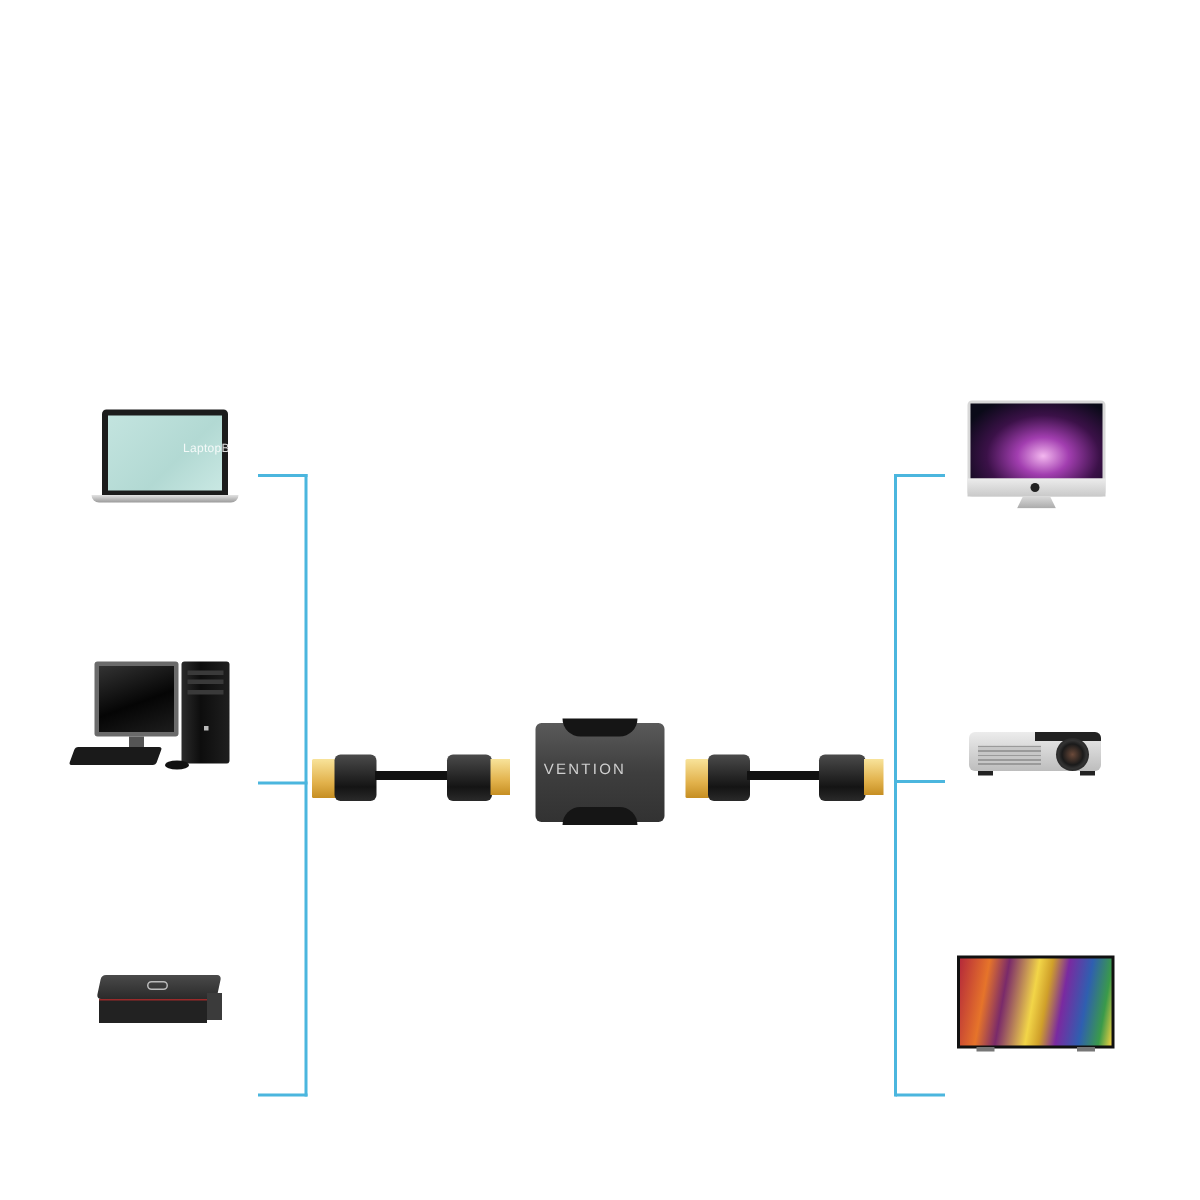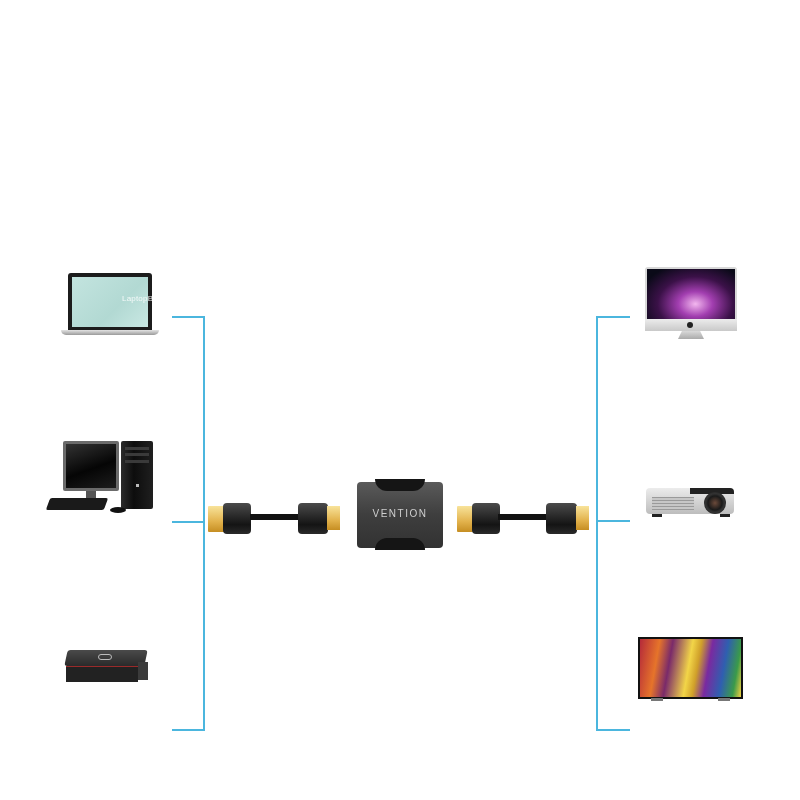--- a/index.html
+++ b/index.html
@@ -27,21 +27,21 @@
   .mini-side{left:138px;top:662px;width:10px;height:18px;background:#3b3b3b;}
   .mini-logo{left:98px;top:654px;width:12px;height:4px;border:1px solid #bbb;border-radius:3px;}
   
   .gold{background:linear-gradient(#f8e39a,#e2b24c 60%,#c68e22);}
   .blackcap{background:linear-gradient(#4b4b4b,#141414 70%,#2a2a2a);border-radius:4px;}
   .cable{background:#111;}
   
   .adapter{left:357px;top:482px;width:86px;height:66px;background:linear-gradient(#5a5a5a,#3e3e3e 50%,#323232);border-radius:4px;overflow:hidden;}
   .adapter-notch-top{left:375px;top:479px;width:50px;height:12px;background:#151515;border-radius:0 0 30px 30px;}
   .adapter-notch-bot{left:375px;top:538px;width:50px;height:12px;background:#151515;border-radius:30px 30px 0 0;}
-  .adapter-label{left:357px;top:508px;width:86px;text-align:center;font-size:10px;letter-spacing:1.5px;color:#cfcfcf;}
+  .adapter-label{left:347px;top:508px;width:86px;text-align:center;font-size:10px;letter-spacing:1.5px;color:#cfcfcf;}
   
   .imac-body{left:645px;top:267px;width:92px;height:64px;background:#d8d8d8;border-radius:3px;}
   .imac-screen{left:647px;top:269px;width:88px;height:50px;background:radial-gradient(ellipse at 55% 70%,#f3b7ef 0%,#a23eb0 25%,#3b1148 55%,#0a0a18 85%);}
   .imac-chin{left:645px;top:319px;width:92px;height:12px;background:linear-gradient(#ececec,#c9c9c9);}
   .imac-logo{left:687px;top:322px;width:6px;height:6px;background:#222;border-radius:50%;}
   .imac-stand{left:678px;top:331px;width:26px;height:8px;background:linear-gradient(#d9d9d9,#aaa);clip-path:polygon(15% 0,85% 0,100% 100%,0 100%);}
   
   .proj-body{left:646px;top:488px;width:88px;height:26px;background:linear-gradient(#ececec,#bdbdbd);border-radius:4px;}
   .proj-top{left:690px;top:488px;width:44px;height:6px;background:#222;border-radius:0 4px 0 0;}
   .proj-vent{left:652px;top:497px;width:42px;height:13px;background:repeating-linear-gradient(#9a9a9a 0 1px,#c7c7c7 1px 3px);}

